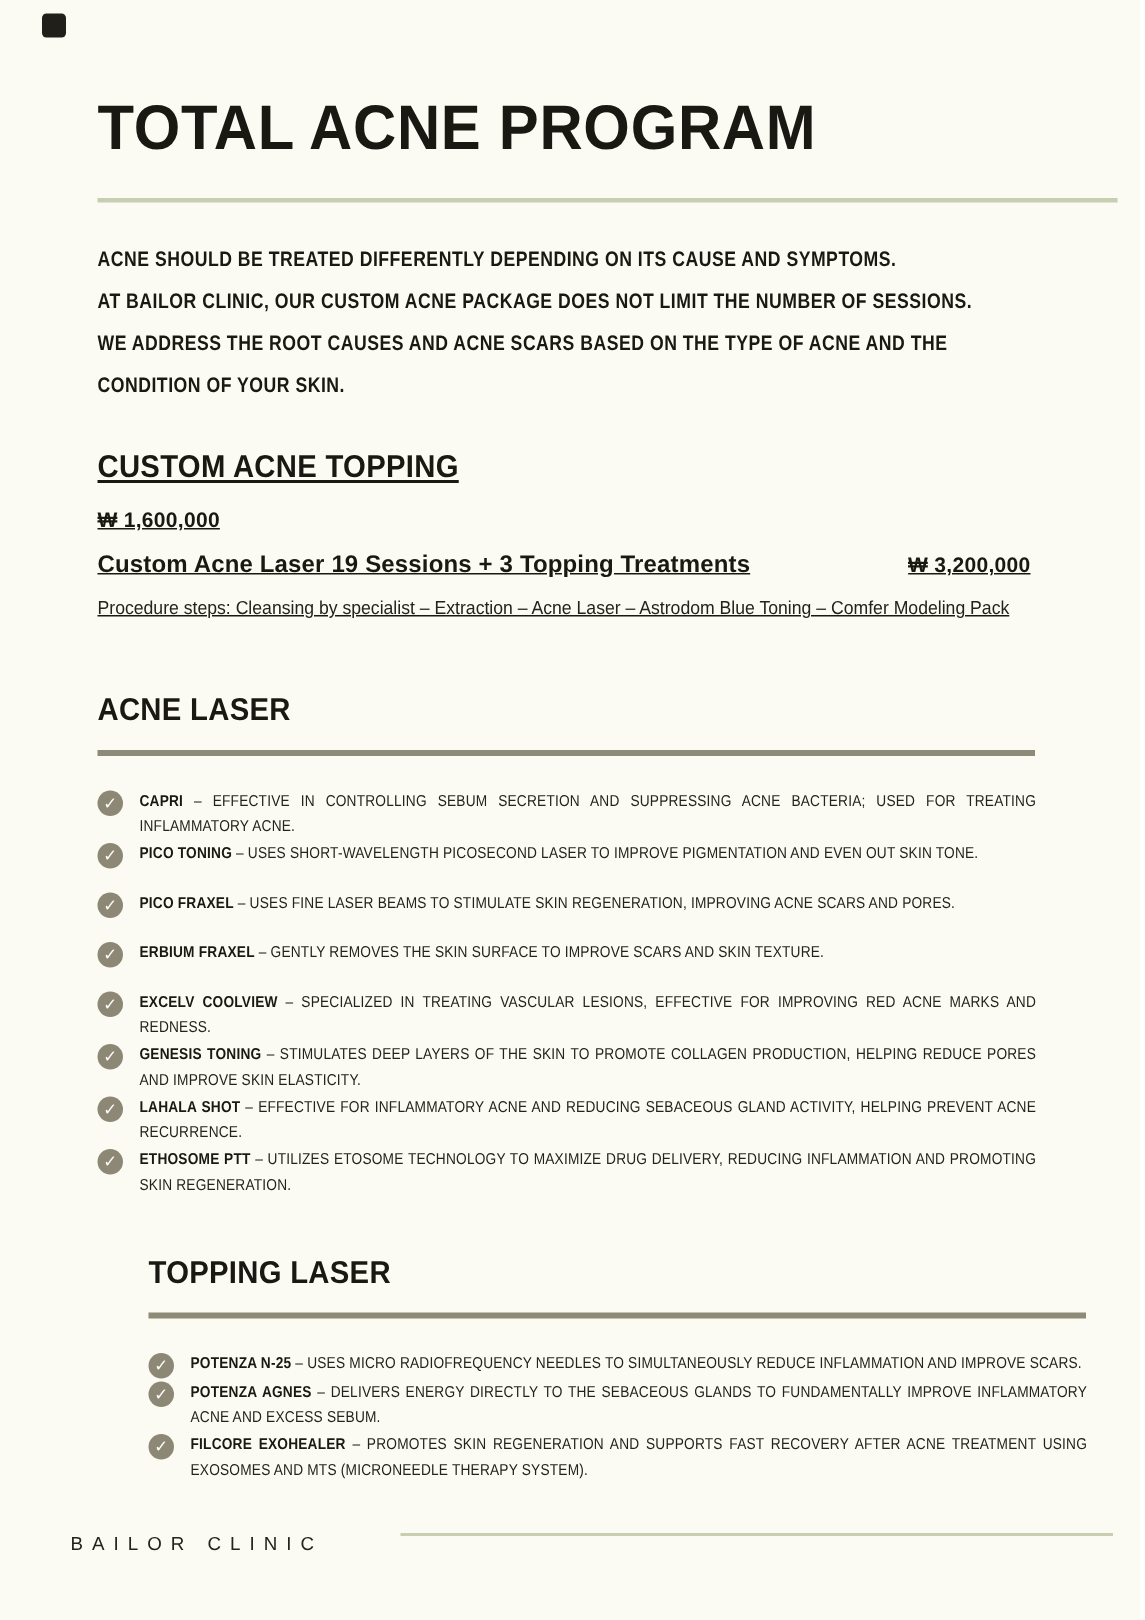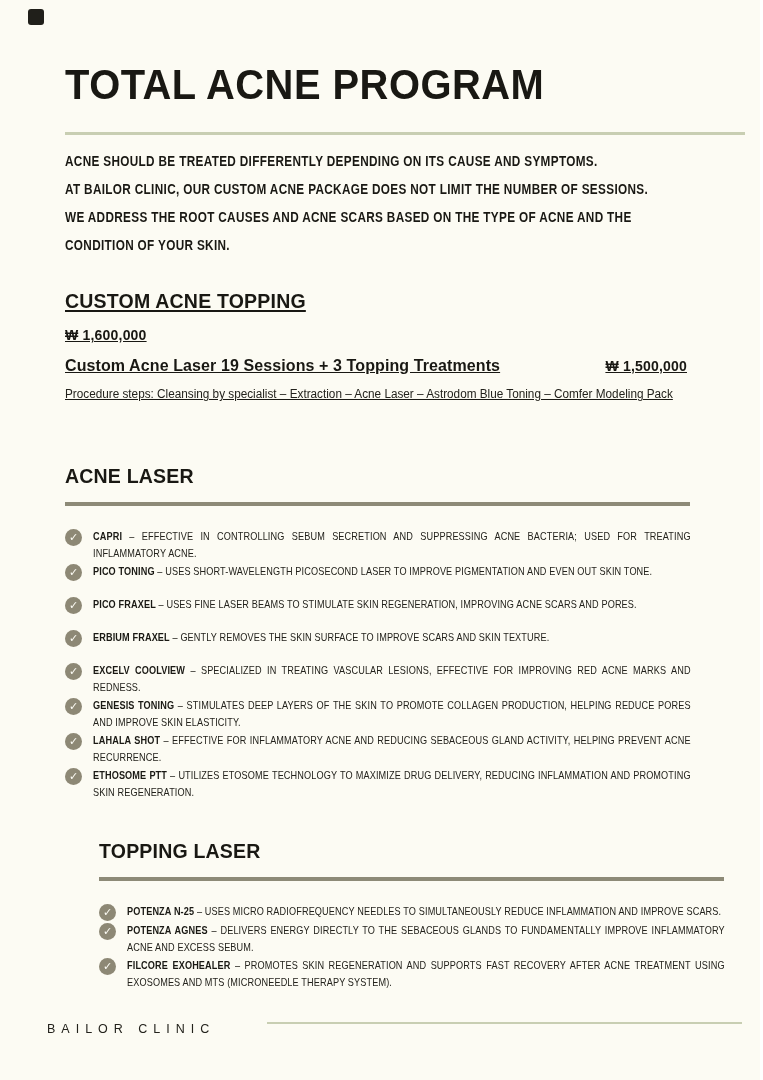--- a/index.html
+++ b/index.html
@@ -20,41 +20,41 @@
   h1.title{
     margin:64px 0 0 0;
     font-size:42px;line-height:1.0;
     font-weight:700;letter-spacing:0.5px;
     transform:scaleX(0.95);transform-origin:0 50%;
     white-space:nowrap;
   }
   .title-rule{
     margin-top:26px;width:680px;height:3px;background:#c8ceb2;
   }
-  .intro{margin-top:12px;font-weight:700;font-size:14px;line-height:28px;}
+  .intro{margin-top:23px;font-weight:700;font-size:14px;line-height:28px;}
   .intro-line{
     white-space:nowrap;letter-spacing:0.4px;
     transform:scaleX(0.84);transform-origin:0 50%;
   }
   h2.section-heading{
     margin:0;font-size:21px;font-weight:700;letter-spacing:0.2px;
     transform:scaleX(0.93);transform-origin:0 50%;
     white-space:nowrap;
   }
   .custom-section{margin-top:30px;text-decoration:underline;}
   .price-row{
     display:flex;justify-content:space-between;align-items:baseline;
     font-weight:700;font-size:16px;margin-top:14px;letter-spacing:0.1px;
   }
   .price-row .price{font-size:14px;letter-spacing:0.2px;}
   .note{
     margin-top:12px;font-size:12.5px;color:#23221c;
     white-space:nowrap;transform:scaleX(0.94);transform-origin:0 0;
   }
-  .section{margin-top:63px;}
+  .section{margin-top:50px;}
   .topping-section{margin-top:38px;margin-left:34px;}
   .rule-thick{margin-top:14px;height:4px;background:#8d8a77;width:625px;}
   .list{margin-top:22px;}
   .li{display:flex;gap:11px;margin-bottom:1px;align-items:flex-start;}
   .li.one-line{margin-bottom:15px;}
   .badge{
     flex:none;width:17px;height:17px;border-radius:50%;
     background:#8d8875;color:#fdfcf5;
     font-size:11px;line-height:17px;text-align:center;
     margin-top:1px;
@@ -92,21 +92,21 @@
       <div class="intro-line">CONDITION OF YOUR SKIN.</div>
     </div>
 
     <section class="custom-section">
       <h2 class="section-heading">CUSTOM ACNE TOPPING</h2>
       <div class="price-row">
         <span class="price">₩ 1,600,000</span>
       </div>
       <div class="price-row">
         <span>Custom Acne Laser 19 Sessions + 3 Topping Treatments</span>
-        <span class="price">₩ 1,500,000</span>
+        <span class="price">₩ 3,200,000</span>
       </div>
       <div class="note">Procedure steps: Cleansing by specialist – Extraction – Acne Laser – Astrodom Blue Toning – Comfer Modeling Pack</div>
     </section>
 
     <section class="section">
       <h2 class="section-heading">ACNE LASER</h2>
       <div class="rule-thick"></div>
 
       <div class="list">
         <div class="li">

